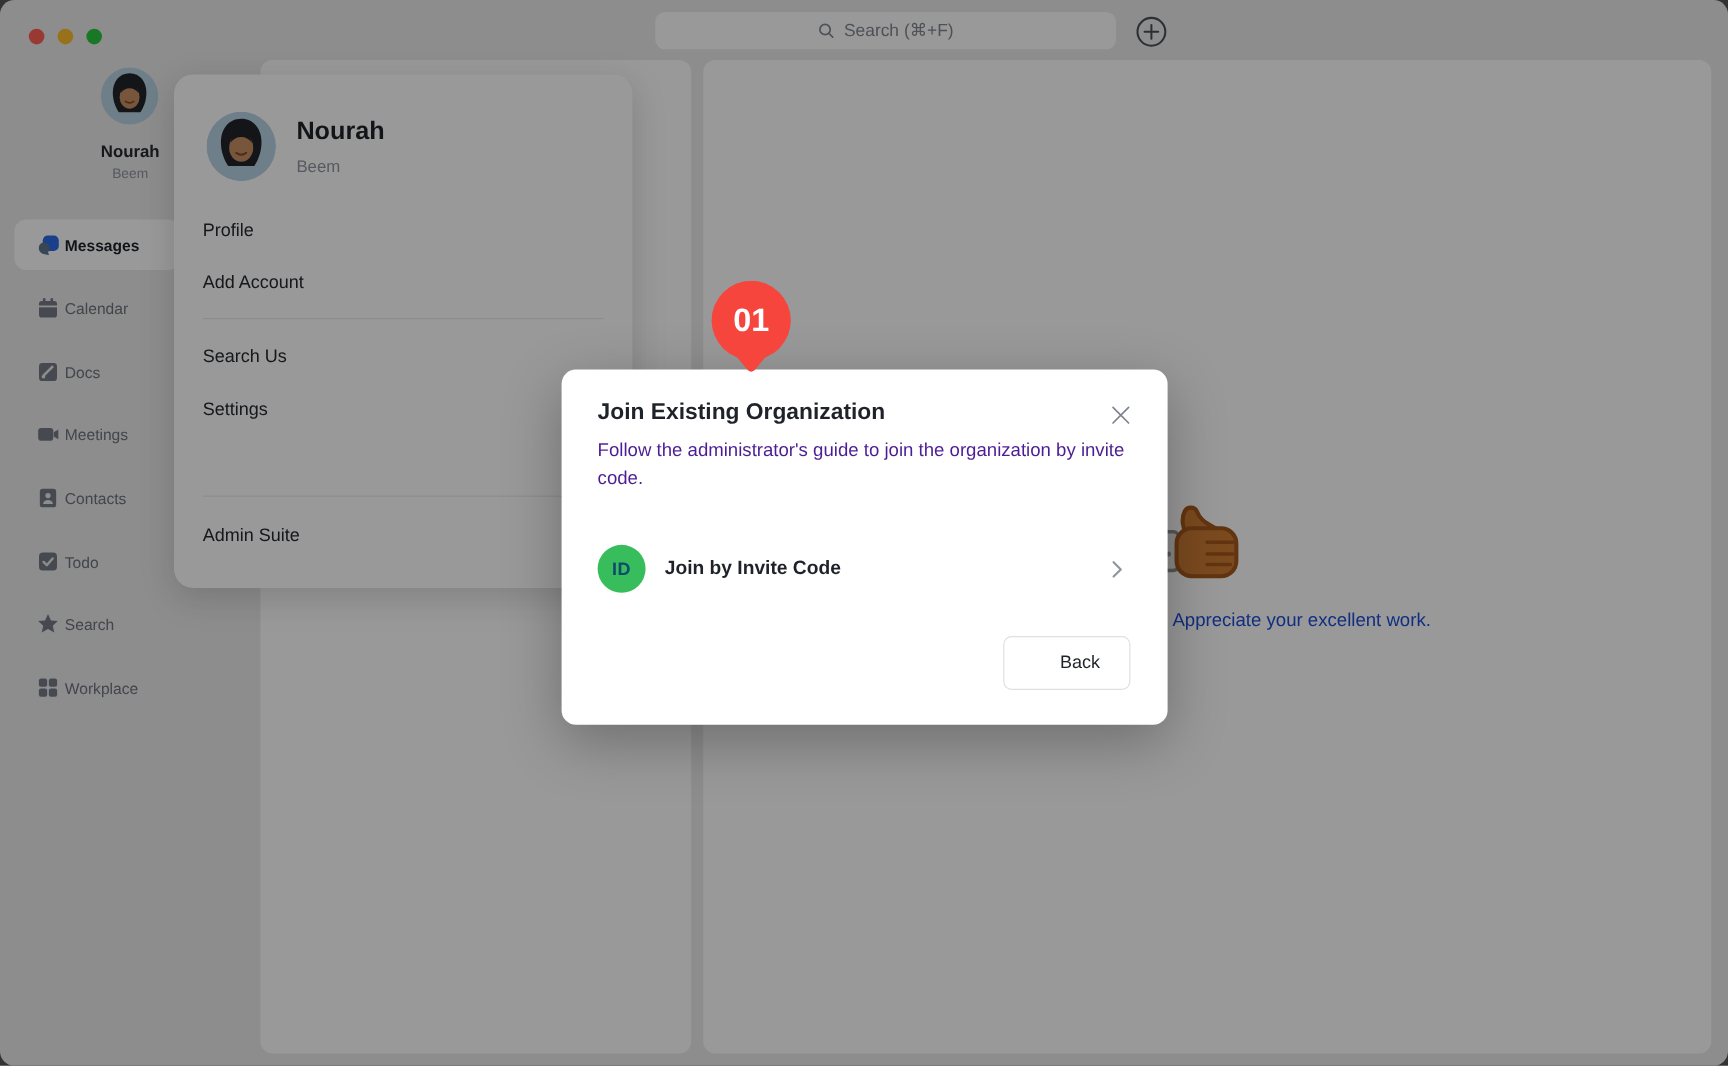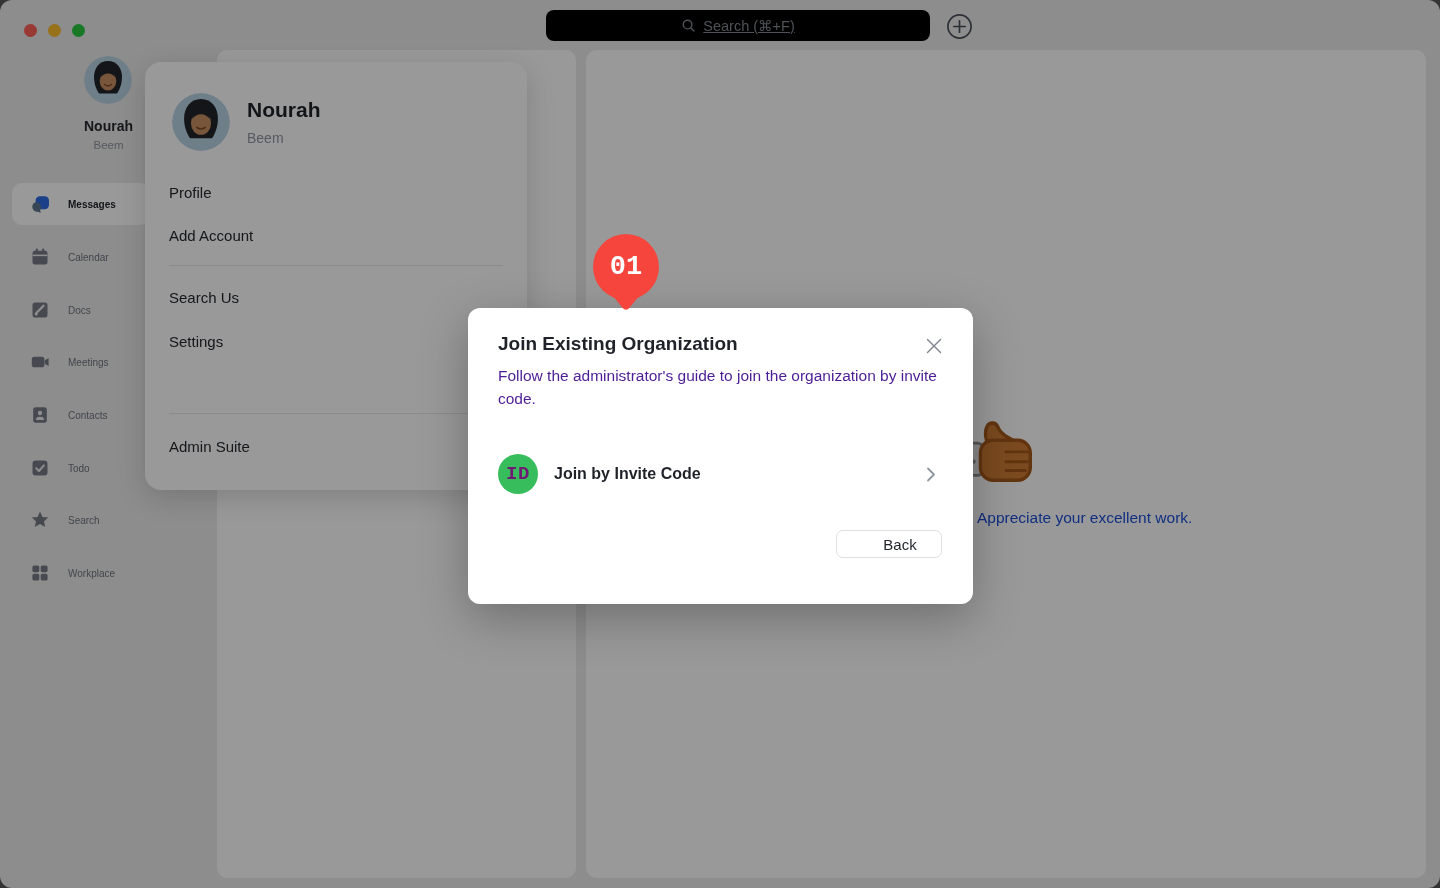--- a/index.html
+++ b/index.html
@@ -15,23 +15,23 @@
   
   .window { position:absolute; inset:0; border-radius:12px; background:#EBEBEB; overflow:hidden; }
 
   .traffic { position:absolute; width:13px; height:13px; border-radius:50%; top:24px; }
   .t-red   { left:24px;  background:#FF5F57; }
   .t-yel   { left:48px;  background:#FEBC2E; }
   .t-grn   { left:72px;  background:#28C840; }
 
   .searchbar {
     position:absolute; left:546px; top:10px; width:384px; height:31px;
-    background:#000000; border-radius:8px;
+    background:#ffffff; border-radius:8px;
     display:flex; align-items:center; justify-content:center; gap:7px;
-    color:#828890; font-size:14.5px; cursor:text;text-decoration:underline;
+    color:#828890; font-size:14.5px; cursor:text;
   }
   .searchbar svg { flex:0 0 auto; }
 
   .plus-btn {
     position:absolute; left:946px; top:13px; width:27px; height:27px;
     display:flex; align-items:center; justify-content:center; cursor:pointer;
   }
 
   
   .panel { position:absolute; top:50px; height:828px; background:#FFFFFF; border-radius:10px; }
@@ -45,21 +45,21 @@
   .sidebar { position:absolute; left:0; top:50px; width:217px; bottom:10px; }
   .sb-avatar { position:absolute; left:84px; top:6px; width:48px; height:48px; border-radius:50%; overflow:hidden; cursor:pointer; }
   .sb-name { position:absolute; left:0; top:68px; width:217px; text-align:center; font-size:14px; font-weight:bold; color:#26292E; }
   .sb-org  { position:absolute; left:0; top:89px; width:217px; text-align:center; font-size:11.5px; color:#8F959E; }
 
   .nav-item {
     position:absolute; left:12px; width:138px; height:42px; border-radius:10px;
     display:flex; align-items:center; padding-left:18px; cursor:pointer;
   }
   .nav-item .ico { width:20px; height:20px; display:flex; align-items:center; justify-content:center; }
-  .nav-item .lbl { margin-left:18px; font-size:10px; color:#6E747D; }
+  .nav-item .lbl { margin-left:4px; font-size:13px; color:#6E747D; }
   .nav-item.active { background:#FFFFFF; }
   .nav-item.active .lbl { color:#1F2329; font-weight:bold; }
 
   
   .popover {
     position:absolute; left:145px; top:62px; width:382px; height:428px;
     background:#FFFFFF; border-radius:16px; z-index:5;
     box-shadow:0 8px 28px rgba(31,35,41,.18);
   }
   .pp-avatar { position:absolute; left:27px; top:31px; width:58px; height:58px; border-radius:50%; overflow:hidden; }
@@ -85,39 +85,39 @@
   .m-title { position:absolute; left:30px; top:25px; font-size:19px; font-weight:bold; color:#1F2329; }
   .m-close { position:absolute; left:456px; top:28px; width:20px; height:20px; display:flex; align-items:center; justify-content:center; cursor:pointer; }
   .m-desc  { position:absolute; left:30px; top:56px; width:446px; font-size:15.5px; line-height:23px; color:#4c1d95; }
   .m-row {
     position:absolute; left:22px; right:22px; top:140px; height:52px;
     display:flex; align-items:center; padding:0 8px; border-radius:8px; cursor:pointer;
   }
   .m-badge {
     width:40px; height:40px; border-radius:50%; background:#38BD5C;
     display:flex; align-items:center; justify-content:center;
-    color:#701a75; font-size:19px; font-weight:bold; letter-spacing:.5px;font-family:Liberation Mono, monospace;
+    color:#0c4a6e; font-size:15px; font-weight:bold; letter-spacing:.5px;
   }
   .m-row-label { margin-left:16px; font-size:16px; font-weight:bold; color:#1F2329; }
   .m-chevron { margin-left:auto; margin-right:4px; display:flex; }
   .m-back {
-    position:absolute; right:31px; top:222px; width:106px; height:28px;
+    position:absolute; right:31px; top:222px; width:106px; height:45px;
     background:#FFFFFF; border:1px solid #DEE0E3; border-radius:7px;
     font-size:15px; color:#1F2329; cursor:pointer;
     display:flex; align-items:center; justify-content:center;
     font-family:inherit;
     padding-left:22px;
   }
 
   
   .pin { position:absolute; left:591px; top:234px; width:70px; height:77px; z-index:70; }
   .pin-label {
     position:absolute; left:0; top:0; width:70px; height:66px;
     display:flex; align-items:center; justify-content:center;
-    color:#FFFFFF; font-size:27px; font-weight:bold;font-family:Liberation Mono, monospace;
+    color:#FFFFFF; font-size:27px; font-weight:bold;
   }
 </style>
 </head>
 <body>
 
 <div class="screen">
 
   <div class="window">
 
     <div class="traffic t-red"></div>

